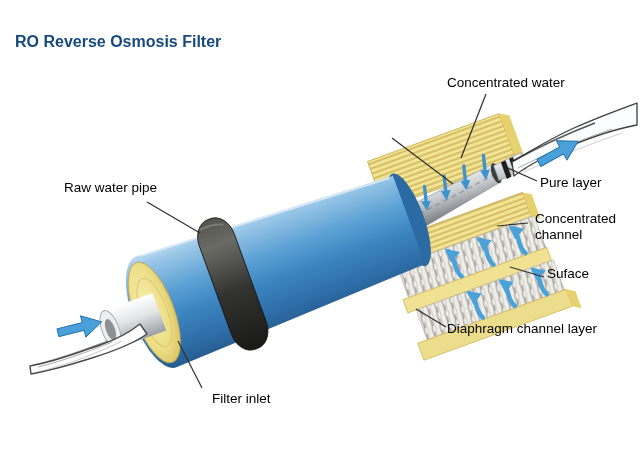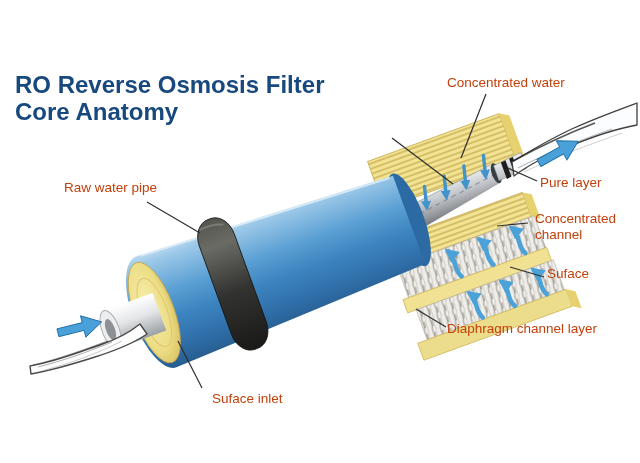--- a/index.html
+++ b/index.html
@@ -1,21 +1,21 @@
 <!DOCTYPE html>
 <html><head>
 <meta charset="utf-8">
 <style>
   html,body{margin:0;padding:0;background:#fff;}
   #stage{position:relative;width:640px;height:463px;background:#ffffff;overflow:hidden;
          font-family:"Liberation Sans", sans-serif;}
   #art{position:absolute;left:0;top:0;}
-  .title{position:absolute;left:15px;top:28px;color:#17497E;font-size:24px;line-height:27px;
-         font-weight:bold;letter-spacing:0px;white-space:pre-line;margin-top:43px;}
-  .lbl{position:absolute;color:#c2410c;font-size:13.5px;line-height:16px;white-space:nowrap;}
+  .title{position:absolute;left:15px;top:28px;color:#17497E;font-size:16px;line-height:27px;
+         font-weight:bold;letter-spacing:0px;white-space:pre-line;}
+  .lbl{position:absolute;color:#000000;font-size:13.5px;line-height:16px;white-space:nowrap;}
   .lbl.wrap{white-space:normal;width:104px;}
 </style>
 </head>
 <body>
 
 <div id="stage">
 
   <svg id="art" width="640" height="463" viewBox="0 0 640 463">
     <defs>
       <linearGradient id="cylGrad" x1="0" y1="240" x2="0" y2="370" gradientUnits="userSpaceOnUse">
@@ -157,22 +157,22 @@
       <line x1="392" y1="138" x2="453" y2="184"></line>
       <line x1="147" y1="202" x2="200" y2="233"></line>
       <line x1="537" y1="181" x2="508" y2="168"></line>
       <line x1="528" y1="223" x2="497" y2="226"></line>
       <line x1="544" y1="277" x2="510" y2="267"></line>
       <line x1="446" y1="327" x2="416" y2="309"></line>
       <line x1="202" y1="388" x2="178" y2="341"></line>
     </g>
   </svg>
 
-  <div class="title"><span>RO Reverse Osmosis Filter</span><br><span>Core Anatomy</span></div>
+  <div class="title"><span>RO Reverse Osmosis Filter</span><br></div>
 
   <div class="lbl" style="left:447px;top:75px">Concentrated water</div>
   <div class="lbl" style="left:64px;top:180px">Raw water pipe</div>
   <div class="lbl" style="left:540px;top:175px">Pure layer</div>
   <div class="lbl wrap" style="left:535px;top:211px">Concentrated channel</div>
   <div class="lbl" style="left:547px;top:266px">Suface</div>
   <div class="lbl" style="left:447px;top:321px">Diaphragm channel layer</div>
-  <div class="lbl" style="left:212px;top:391px">Suface inlet</div>
+  <div class="lbl" style="left:212px;top:391px">Filter inlet</div>
 </div>
 
 </body></html>

